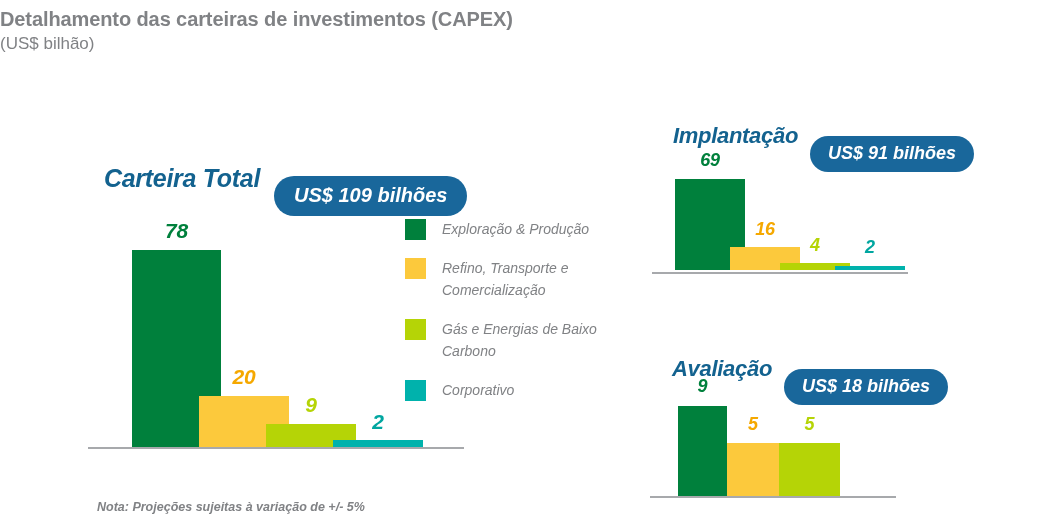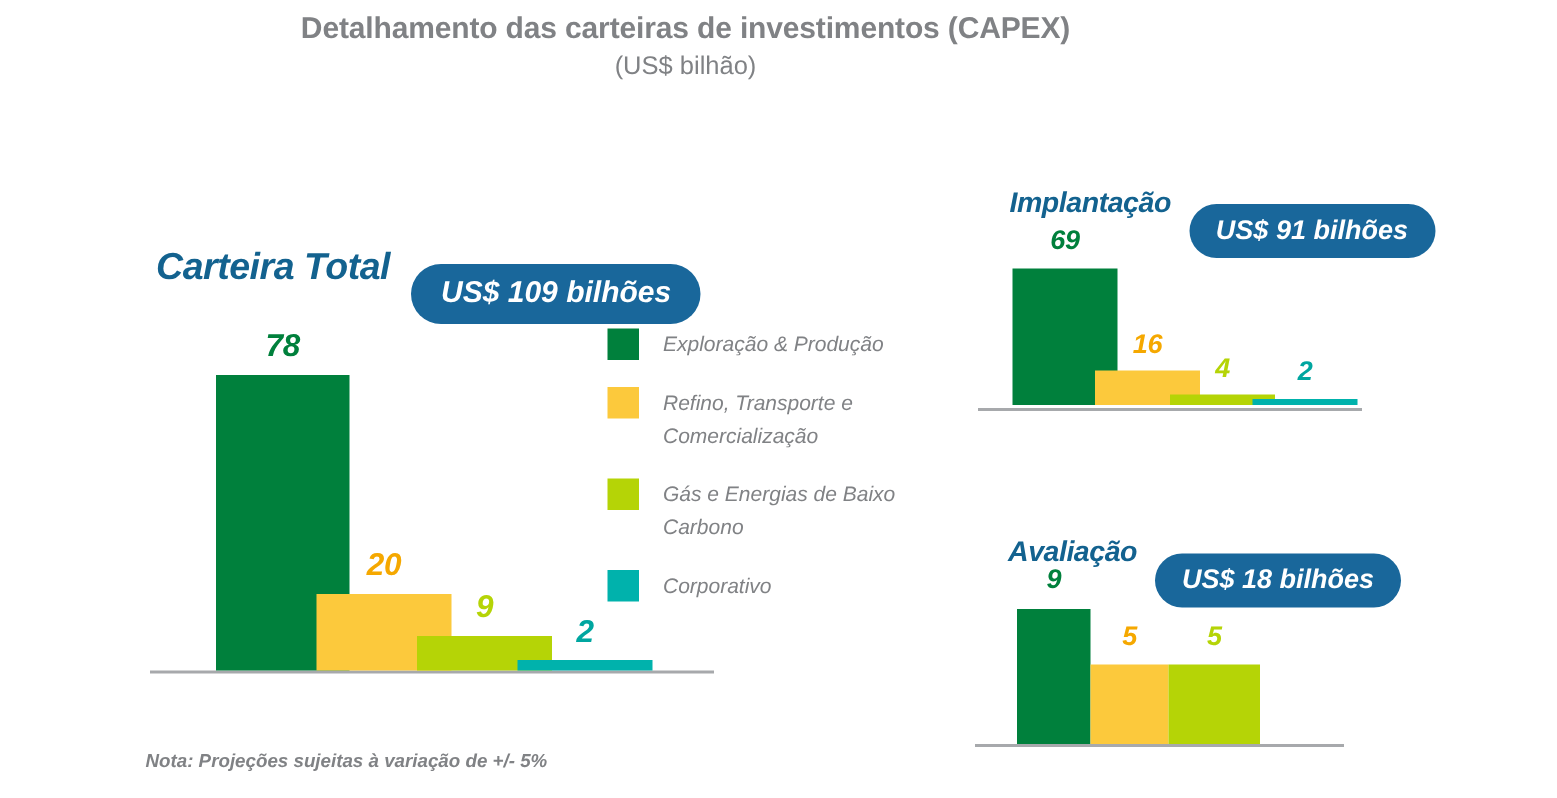--- a/index.html
+++ b/index.html
@@ -14,21 +14,20 @@
     font-family: "Liberation Sans", sans-serif;
     overflow: hidden;
   }
 
   
   .title-block {
     position: absolute;
     top: 6px;
     left: 0;
     width: 914px;
-    text-align: center;
   }
   .chart-title {
     font-size: 20px;
     font-weight: bold;
     color: #808285;
     letter-spacing: -0.1px;
     line-height: 26px;
   }
   .chart-subtitle {
     font-size: 17px;
@@ -44,21 +43,21 @@
     white-space: nowrap;
   }
   .section-label {
     font-size: 25px;
     font-weight: bold;
     font-style: italic;
     color: #13628F;
     letter-spacing: -0.3px;
   }
   .section-label.small {
-    font-size: 19px;
+    font-size: 22px;
   }
   .badge {
     display: inline-block;
     background: #19679B;
     color: #ffffff;
     font-style: italic;
     font-weight: bold;
     border-radius: 22px;
     white-space: nowrap;
     margin-top: 36px;
@@ -142,21 +141,21 @@
 <div class="title-block">
   <div class="chart-title">Detalhamento das carteiras de investimentos (CAPEX)</div>
   <div class="chart-subtitle">(US$ bilhão)</div>
 </div>
 
 <div class="section-head" style="left:104px; top:140px;">
   <span class="section-label">Carteira Total</span>
   <span class="badge lg">US$ 109 bilhões</span>
 </div>
 
-<div class="chart" style="left:100px; top:210px; width:380px; height:240px;">
+<div class="chart" style="left:88px; top:210px; width:380px; height:240px;">
   <div class="baseline" style="left:0px; top:237px; width:376px;"></div>
 
   <div class="bar" style="left:44px; width:89px; height:197px; top:40px; background:#00803C;"></div>
   <div class="bar-label" style="left:44px; width:89px; top:9px; color:#00803C;">78</div>
 
   <div class="bar" style="left:111px; width:90px; height:51px; top:186px; background:#FCC93C;"></div>
   <div class="bar-label" style="left:111px; width:90px; top:155px; color:#F5A800;">20</div>
 
   <div class="bar" style="left:178px; width:90px; height:23px; top:214px; background:#B5D406;"></div>
   <div class="bar-label" style="left:178px; width:90px; top:183px; color:#B5D406;">9</div>

